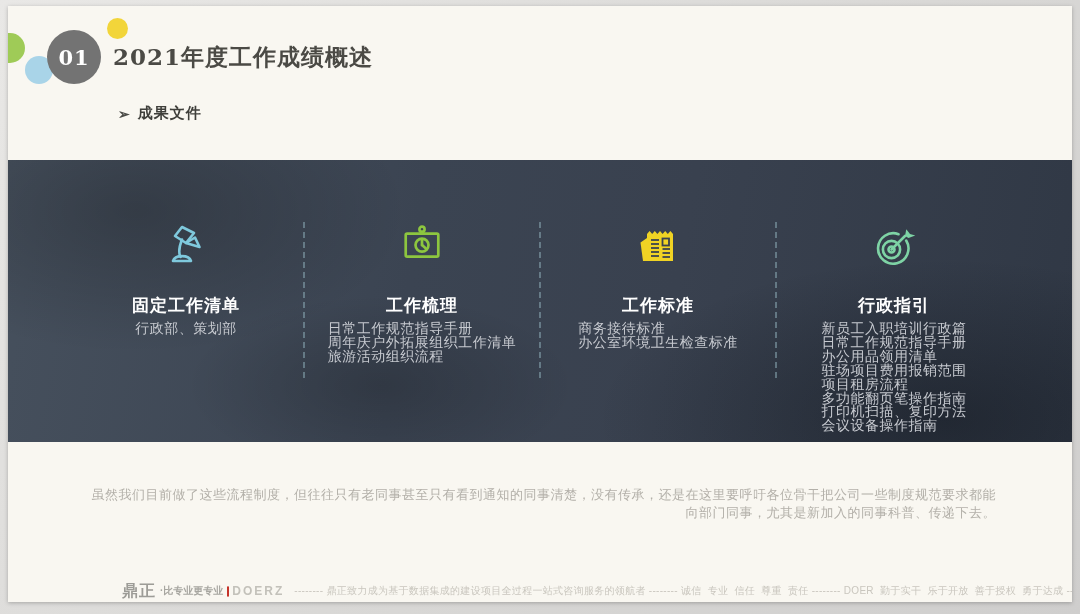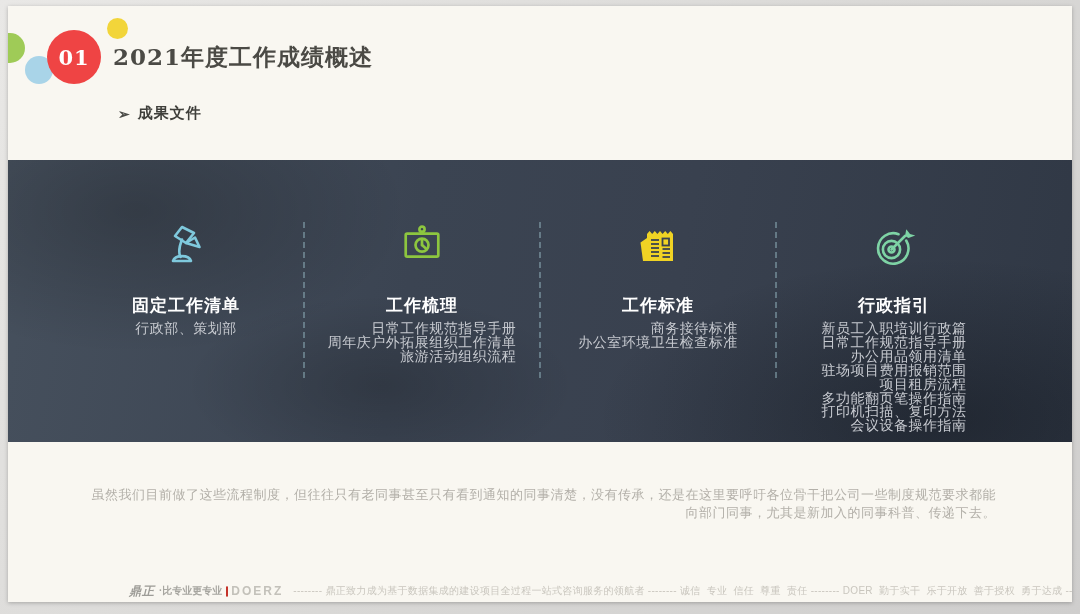--- a/index.html
+++ b/index.html
@@ -12,21 +12,21 @@
     position:absolute; left:8px; top:6px; width:1064px; height:596px;
     background:#f9f7f1; overflow:hidden;
     box-shadow:0 1px 4px rgba(0,0,0,.25);
   }
   
   .circle { position:absolute; border-radius:50%; }
   .circle-green  { left:-13px; top:27px;  width:30px; height:30px; background:#9fcb57; z-index:1; }
   .circle-blue   { left:17px;  top:50px;  width:28px; height:28px; background:#a9d4e8; z-index:1; }
   .circle-yellow { left:99px;  top:12px;  width:21px; height:21px; background:#f2d53a; z-index:1; }
   .circle-orange {
-    left:39px; top:24px; width:54px; height:54px; background:#ef4444; z-index:2;
+    left:39px; top:24px; width:54px; height:54px; background:#737373; z-index:2;
     display:flex; align-items:center; justify-content:center;
   }
   .circle-orange span {
     color:#fff; font-family:"DejaVu Serif","Liberation Serif",serif;
     font-weight:bold; font-size:21px; letter-spacing:1px;
   }
   .title {
     position:absolute; left:105px; top:36px;
     font-family:"DejaVu Serif","Liberation Serif",serif;
     font-size:23px; font-weight:bold; color:#4b4a45; letter-spacing:1px;
@@ -41,39 +41,39 @@
   
   .banner {
     position:absolute; left:0; top:154px; width:1064px; height:282px;
     background:
       radial-gradient(ellipse 420px 220px at 12% 18%, rgba(0,0,0,.22), transparent 65%),
       radial-gradient(ellipse 560px 260px at 88% 92%, rgba(8,12,18,.40), transparent 62%),
       radial-gradient(ellipse 300px 140px at 35% 80%, rgba(0,0,0,.18), transparent 65%),
       linear-gradient(100deg,#46505d 0%,#3b4452 38%,#39414f 62%,#303845 100%);
     display:flex; padding:0 60px;
   }
-  .col { flex:1 1 0; position:relative; display:flex; flex-direction:column; align-items:center; text-align:right; }
+  .col { flex:1 1 0; position:relative; display:flex; flex-direction:column; align-items:center; text-align:left; }
   .col:not(:last-child)::after {
     content:""; position:absolute; right:-1px; top:62px; height:156px; width:0;
     border-left:2px dashed rgba(138,170,180,.55);
   }
   .icon-wrap { margin-top:62px; height:50px; display:flex; align-items:center; justify-content:center; }
   .col-title { margin-top:22px; color:#ffffff; font-size:17px; font-weight:bold; letter-spacing:1px; }
   .col-items { margin-top:5px; color:#c7cad0; font-size:14px; line-height:13.9px; letter-spacing:.5px; }
 
   .note {
     position:absolute; left:80px; top:480px; width:908px;
     color:#b3b0a9; font-size:13px; line-height:17.5px; letter-spacing:.5px;text-align:right;
   }
 
   .footer {
     position:absolute; left:105px; top:575px; width:950px; height:20px;
     display:flex; align-items:center; white-space:nowrap;
   }
-  .brand-cn { margin-left:16px; font-size:12px; font-weight:bold; color:#9d9c97; letter-spacing:1px;font-style:italic; }
+  .brand-cn { margin-left:9px; font-size:16px; font-weight:bold; color:#9d9c97; letter-spacing:1px; }
   .brand-tag { font-size:10px; font-weight:bold; color:#a7a6a0; margin-left:4px; }
   .stamp {
     display:inline-block; width:6px; height:11px; margin:0 3px 0 4px;
     background:linear-gradient(#d8382c 0 3px, #fff 3px 4px, #d8382c 4px 7px, #fff 7px 8px, #d8382c 8px 11px);
     border:1px solid #c5332a; border-radius:1px;
   }
   .brand-en { font-size:12px; font-weight:bold; color:#c3c1ba; letter-spacing:2px; }
   .motto { margin-left:10px; font-size:10px; color:#c9c6be; white-space:pre; letter-spacing:.3px; }
 </style>
 </head>

